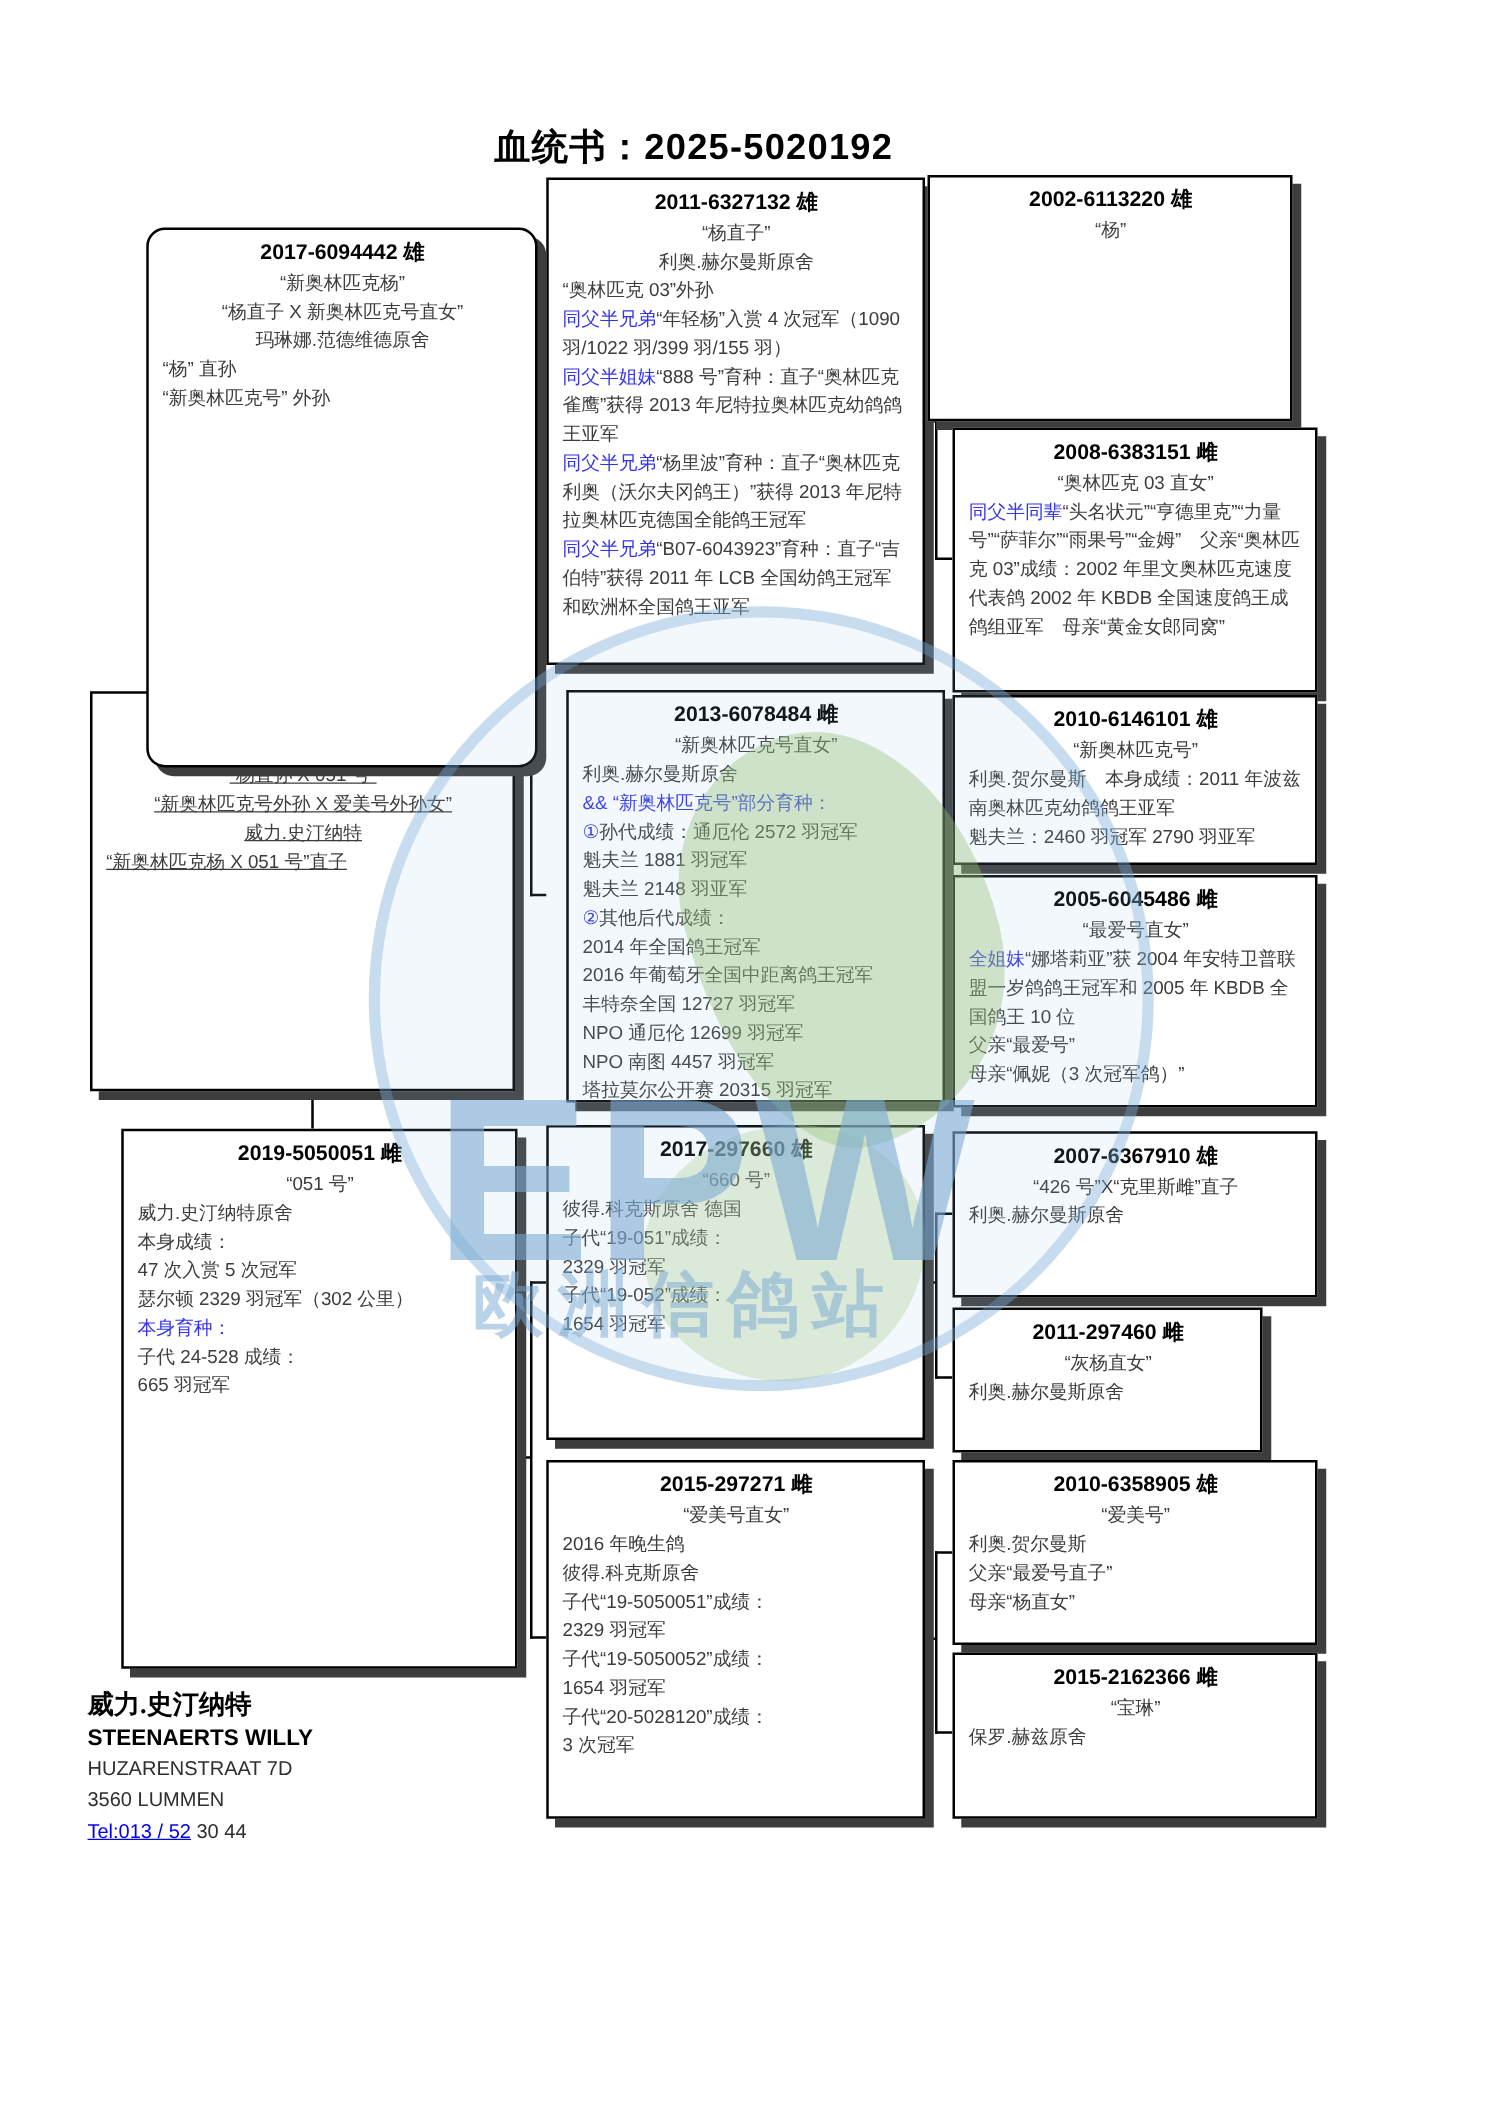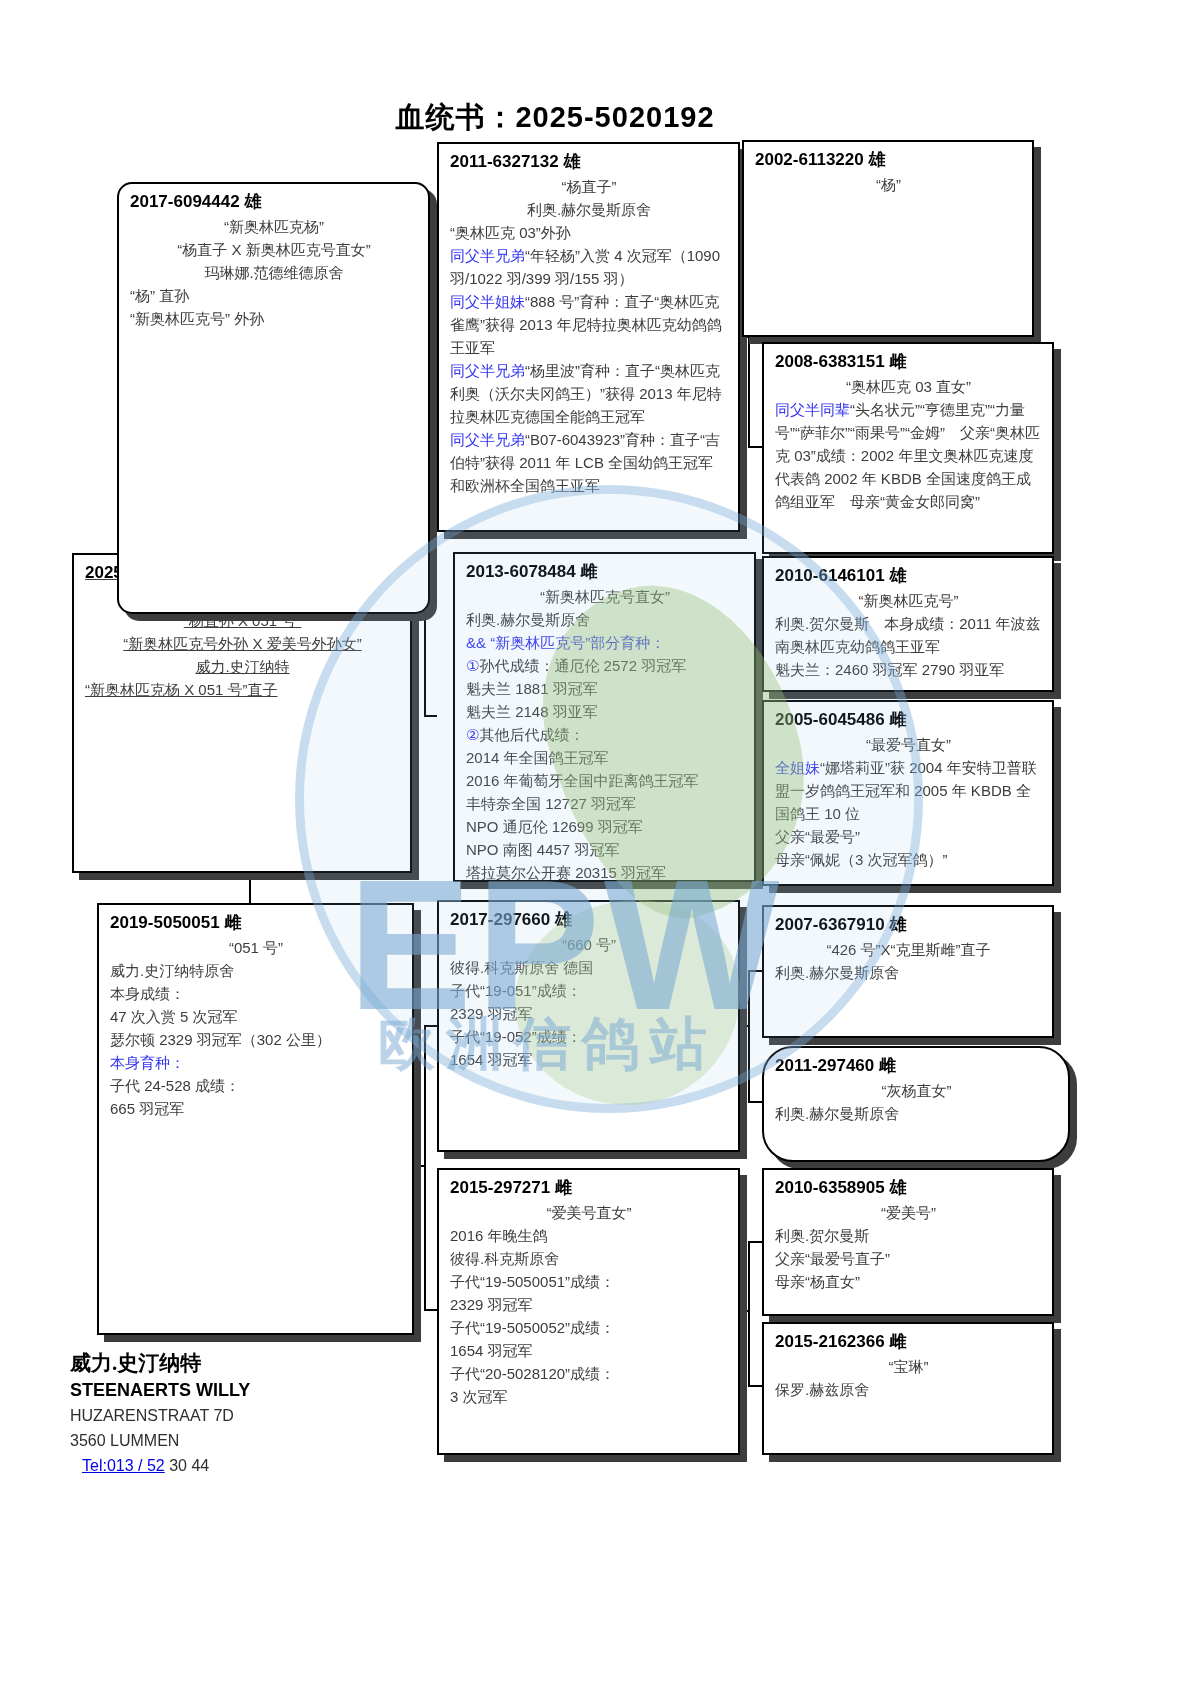--- a/index.html
+++ b/index.html
@@ -11,31 +11,31 @@
     position:absolute;left:0;top:98px;width:1110px;text-align:center;
     font-weight:bold;color:#000;font-size:29px;letter-spacing:1px;
   }
   #page-title .t-label{font-family:"Liberation Serif","DejaVu Serif",serif;}
   .pbox{
     position:absolute;background:#fff;border:2px solid #000;
     box-shadow:7px 7px 0 #3d3d3d;box-sizing:border-box;
     padding:4px 10px 6px 11px;font-size:15px;line-height:23px;color:#3c3c3c;
     overflow:hidden;z-index:2;
   }
-  .pbox-header{text-align:left;font-weight:bold;color:#000;font-size:17px;line-height:27px;}
+  .pbox-header{text-align:center;font-weight:bold;color:#000;font-size:17px;line-height:27px;}
   .pline{text-align:left;}
   .pline.c{text-align:center;}
   .blue{color:#3333f0;}
   .connector{position:absolute;background:#000;z-index:1;}
   #owner-block{position:absolute;left:70px;top:1349px;z-index:3;color:#2e2e2e;}
   .owner-name-cn{font-size:21px;font-weight:bold;color:#000;line-height:28px;font-family:"Liberation Serif","DejaVu Serif",serif;}
   .owner-name-en{font-size:18px;font-weight:bold;color:#000;line-height:26px;}
   .owner-addr{font-size:16px;line-height:25px;}
   .owner-tel{font-size:16px;line-height:25px;}
-  .owner-tel a{color:#0000ee;text-decoration:underline;cursor:pointer;margin-left:12px;}
+  .owner-tel a{color:#0000ee;text-decoration:underline;cursor:pointer;}
   
   #watermark{position:absolute;inset:0;pointer-events:none;z-index:5;}
   .wm-ring{
     position:absolute;left:295px;top:485px;width:610px;height:610px;border-radius:50%;
     border:9px solid rgba(115,170,215,.34);background:rgba(160,200,230,.12);
   }
   .wm-leaf1{
     position:absolute;left:553px;top:582px;width:245px;height:335px;
     background:rgba(148,188,118,.38);border-radius:48% 52% 58% 42%/38% 56% 44% 62%;
     transform:rotate(-14deg);
@@ -184,21 +184,21 @@
       <div class="pline c"><span>“最爱号直女”</span></div>
       <div class="pline l"><span class="blue">全姐妹</span><span>“娜塔莉亚”获 2004 年安特卫普联盟一岁鸽鸽王冠军和 2005 年 KBDB 全国鸽王 10 位</span></div>
       <div class="pline l"><span>父亲“最爱号”</span></div>
       <div class="pline l"><span>母亲“佩妮（3 次冠军鸽）”</span></div>
     </div>
     <div class="pbox" style="left: 762px; top: 905px; width: 292px; height: 133px;">
       <div class="pbox-header">2007-6367910 雄</div>
       <div class="pline c"><span>“426 号”X“克里斯雌”直子</span></div>
       <div class="pline l"><span>利奥.赫尔曼斯原舍</span></div>
     </div>
-    <div class="pbox" style="left: 762px; top: 1046px; width: 308px; height: 116px; border-radius: 31px;">
+    <div class="pbox" style="left: 762px; top: 1046px; width: 248px; height: 116px;">
       <div class="pbox-header">2011-297460 雌</div>
       <div class="pline c"><span>“灰杨直女”</span></div>
       <div class="pline l"><span>利奥.赫尔曼斯原舍</span></div>
     </div>
     <div class="pbox" style="left: 762px; top: 1168px; width: 292px; height: 148px;">
       <div class="pbox-header">2010-6358905 雄</div>
       <div class="pline c"><span>“爱美号”</span></div>
       <div class="pline l"><span>利奥.贺尔曼斯</span></div>
       <div class="pline l"><span>父亲“最爱号直子”</span></div>
       <div class="pline l"><span>母亲“杨直女”</span></div>

